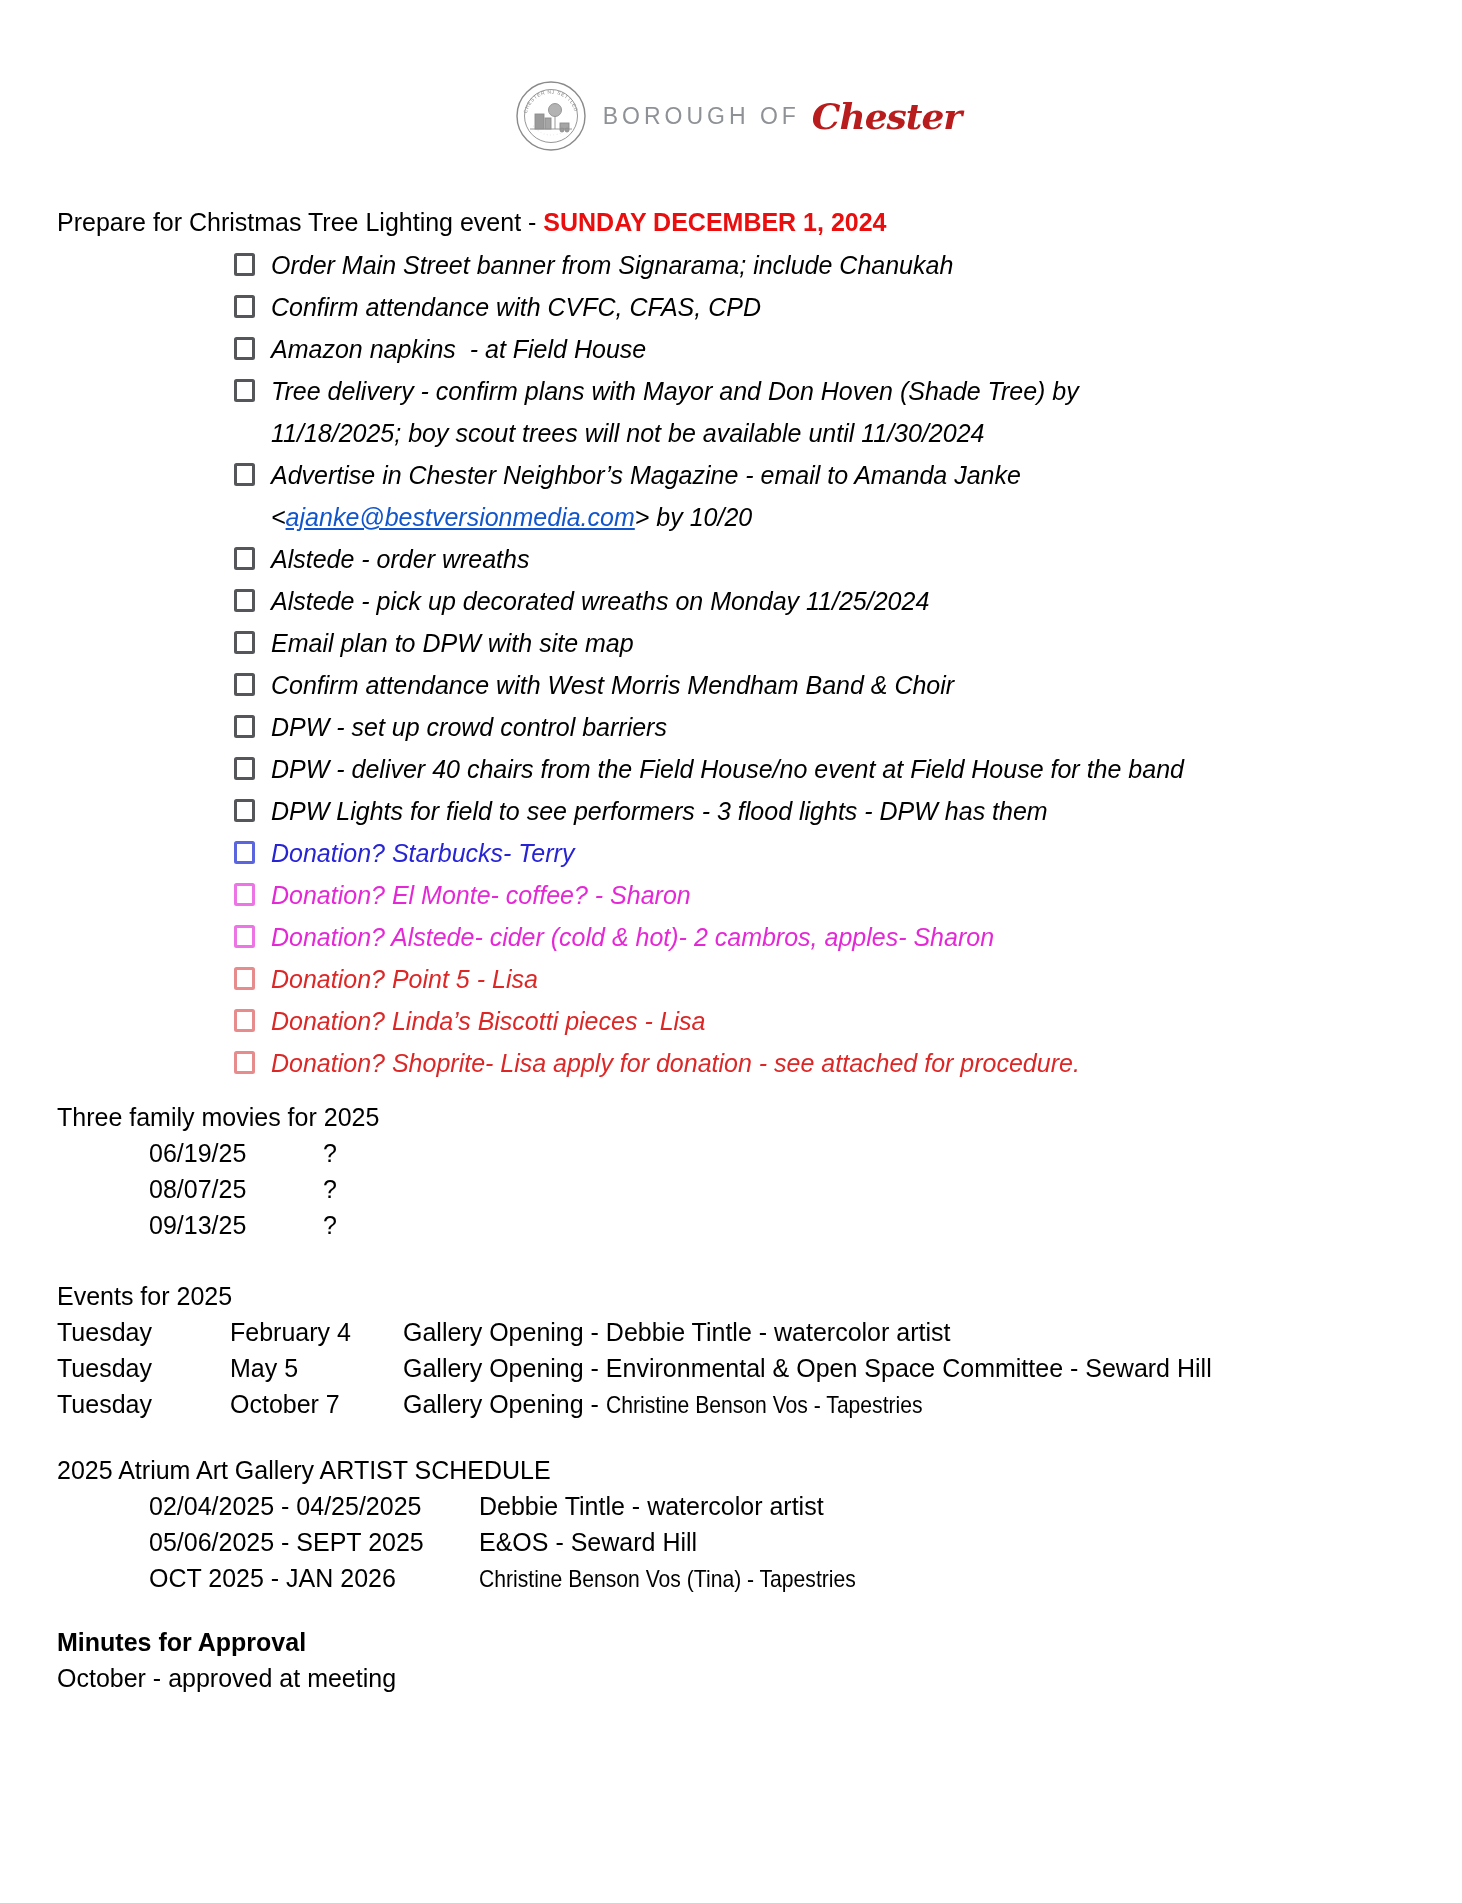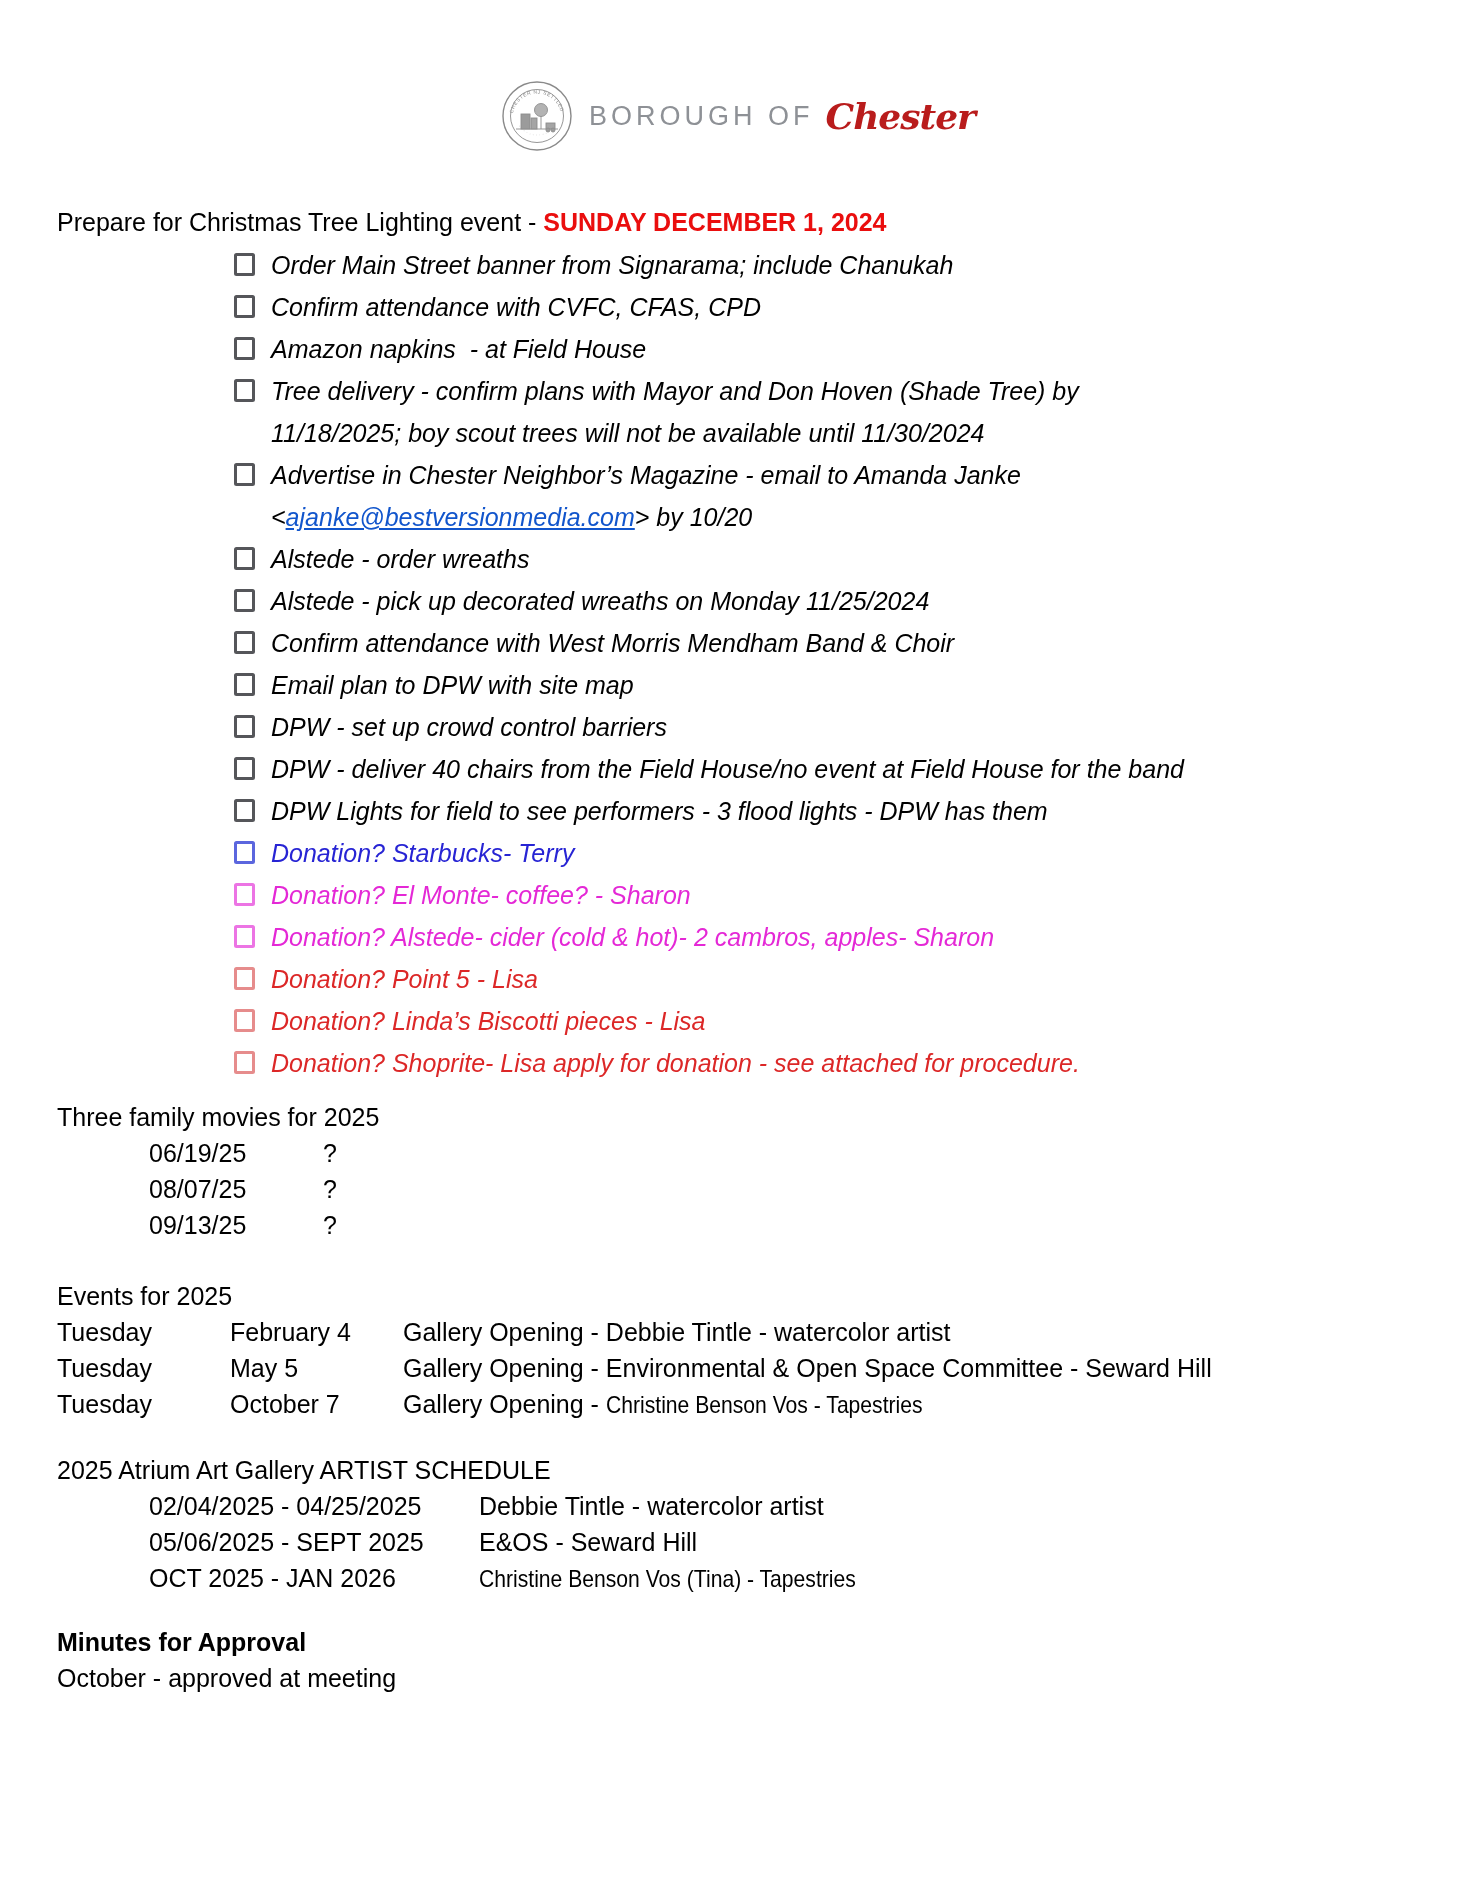--- a/index.html
+++ b/index.html
@@ -7,21 +7,21 @@
     width:1462px;height:1903px;
     font-family:"Liberation Sans", sans-serif;
     font-size:25px;color:#000;
     overflow:hidden;
   }
   .logo{
     margin-top:78px;height:76px;
     display:flex;align-items:center;justify-content:center;gap:16px;
     padding-left:14px;
   }
-  .borough{font-size:27px;letter-spacing:4px;color:#8e9196;white-space:nowrap;}
+  .borough{font-size:23px;letter-spacing:4px;color:#8e9196;white-space:nowrap;}
   .chester{
     font-family:"DejaVu Serif", serif;font-style:italic;font-weight:bold;
     font-size:36px;color:#b91c1c;margin-left:-4px;letter-spacing:-1px;white-space:nowrap;
   }
   .content{padding-left:57px;}
   .title{margin-top:50px;line-height:36px;white-space:nowrap;}
   .title .date{color:#ea0e0e;font-weight:bold;}
 
   ul.checklist{list-style:none;margin:4px 0 0 177px;padding:0;}
   ul.checklist li{display:flex;align-items:flex-start;line-height:42px;}
@@ -120,25 +120,25 @@
       <li>
           <span class="cb"></span>
           <span class="txt">Alstede - order wreaths</span>
         </li>
       <li>
           <span class="cb"></span>
           <span class="txt">Alstede - pick up decorated wreaths on Monday 11/25/2024</span>
         </li>
       <li>
           <span class="cb"></span>
+          <span class="txt">Email plan to DPW with site map</span>
+        </li>
+      <li>
+          <span class="cb"></span>
           <span class="txt">Confirm attendance with West Morris Mendham Band &amp; Choir</span>
-        </li>
-      <li>
-          <span class="cb"></span>
-          <span class="txt">Email plan to DPW with site map</span>
         </li>
       <li>
           <span class="cb"></span>
           <span class="txt">DPW - set up crowd control barriers</span>
         </li>
       <li>
           <span class="cb"></span>
           <span class="txt">DPW - deliver 40 chairs from the Field House/no event at Field House for the band</span>
         </li>
       <li>

